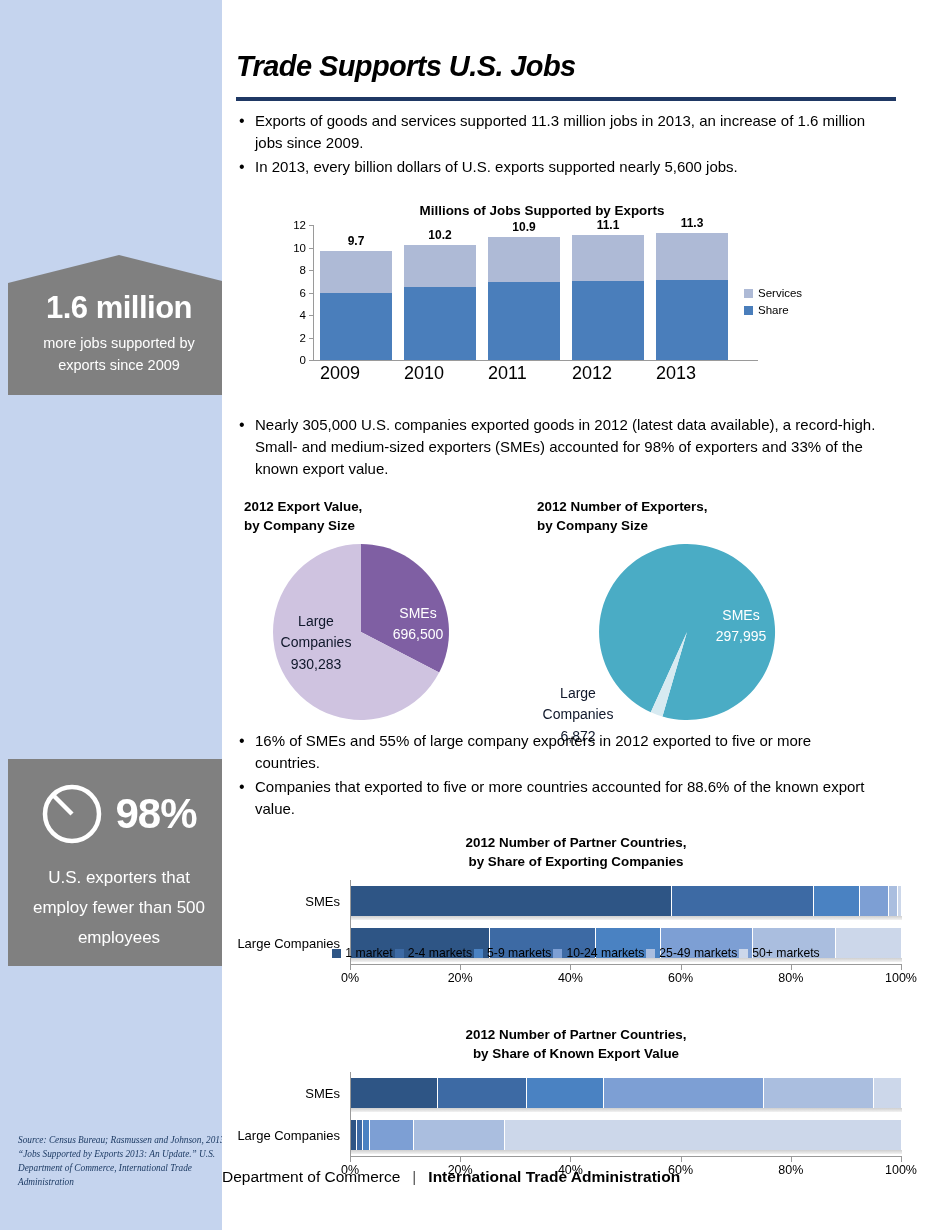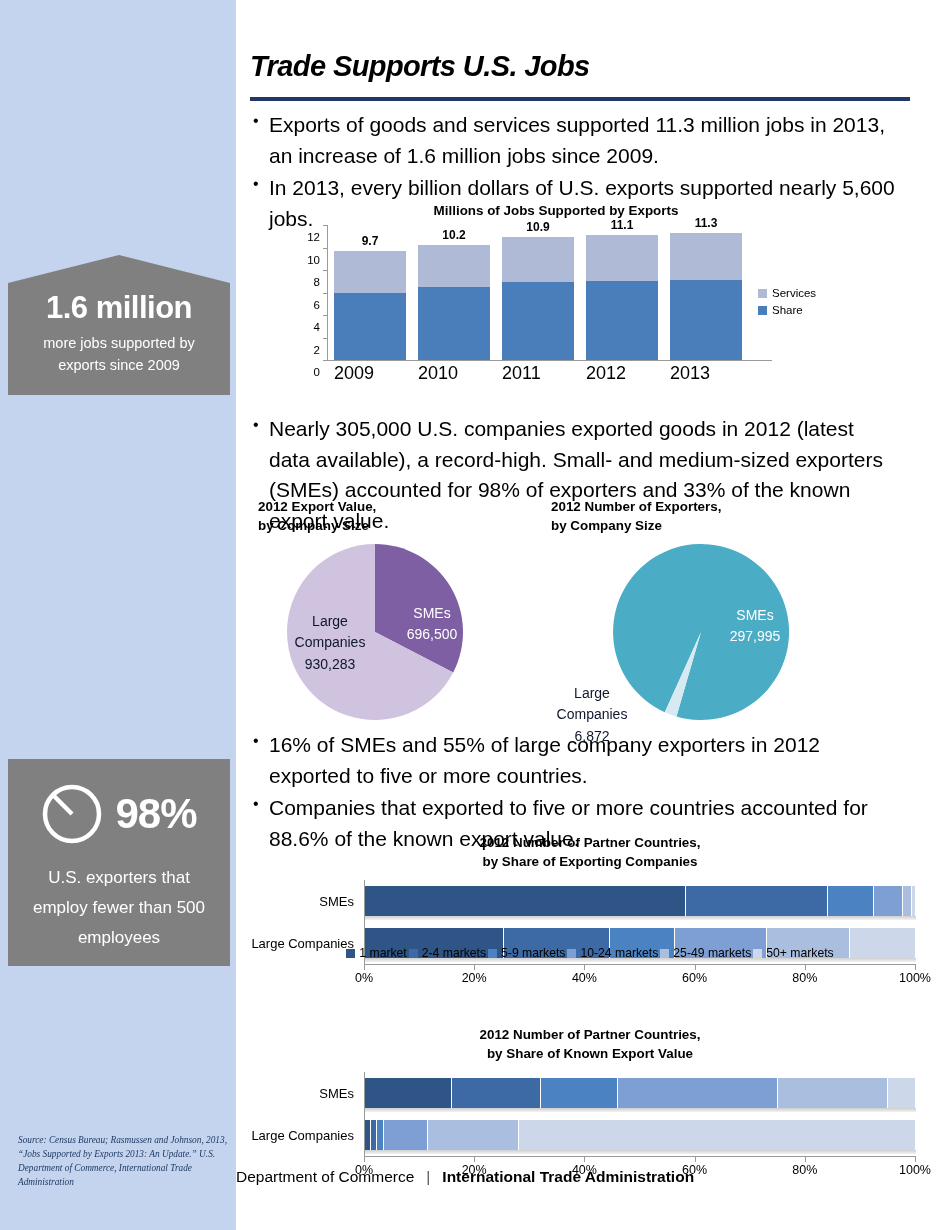--- a/index.html
+++ b/index.html
@@ -48,48 +48,48 @@
     display:block;font-size:17px;line-height:1.75;margin-top:16px;padding:0 16px;
   }
 
   .source{
     position:absolute;left:18px;top:1134px;width:210px;
     font-size:9.3px;line-height:1.5;font-style:italic;color:#1c3a63;
     font-family:"Liberation Serif", serif;
   }
 
   
-  .main{position:absolute;left:236px;top:0;width:712px;height:1230px;background:#fff;}
+  .main{position:absolute;left:222px;top:0;width:712px;height:1230px;background:#fff;}
   .title{
     position:absolute;left:14px;top:50px;width:670px;
     font-size:29px;font-weight:bold;font-style:italic;letter-spacing:-0.6px;
   }
   .title-rule{
     position:absolute;left:14px;top:97px;width:660px;height:4px;background:#1f3864;
   }
 
   ul.bullets{margin:0;padding:0;list-style:none;}
   ul.bullets li{
-    position:relative;padding-left:19px;font-size:21px;line-height:1.46;
+    position:relative;padding-left:19px;font-size:15px;line-height:1.46;
     margin-bottom:2px;
   }
   ul.bullets li:before{
     content:"\2022";position:absolute;left:3px;top:-1px;font-size:16px;
   }
   #bullets-top{position:absolute;left:14px;top:110px;width:650px;}
   #bullets-mid{position:absolute;left:14px;top:414px;width:650px;}
   #bullets-low{position:absolute;left:14px;top:730px;width:630px;}
 
   
   #col-chart{position:absolute;left:50px;top:203px;width:540px;height:185px;}
   .ch-title{text-align:center;font-size:13.4px;font-weight:bold;}
   #col-plot{position:absolute;left:42px;top:22px;width:420px;height:135px;}
   #col-yaxis{position:absolute;left:0;top:22px;width:38px;height:135px;}
   #col-yaxis div{
-    position:absolute;right:4px;font-size:11.5px;transform:translateY(-50%);margin-top:12px;
+    position:absolute;right:4px;font-size:11.5px;transform:translateY(-50%);
   }
   .col-axis-v{position:absolute;left:41px;top:22px;width:1px;height:135px;background:#9a9a9a;}
   .col-axis-h{position:absolute;left:41px;top:157px;width:445px;height:1px;background:#9a9a9a;}
   .ytick{position:absolute;left:37px;width:5px;height:1px;background:#9a9a9a;}
   .colbar{position:absolute;bottom:0;width:72px;}
   .colbar .svc{width:100%;background:#aebad6;}
   .colbar .gds{width:100%;background:#4a7ebb;}
   .colbar .vallab{
     position:absolute;left:0;width:100%;text-align:center;font-size:12px;font-weight:bold;
   }

